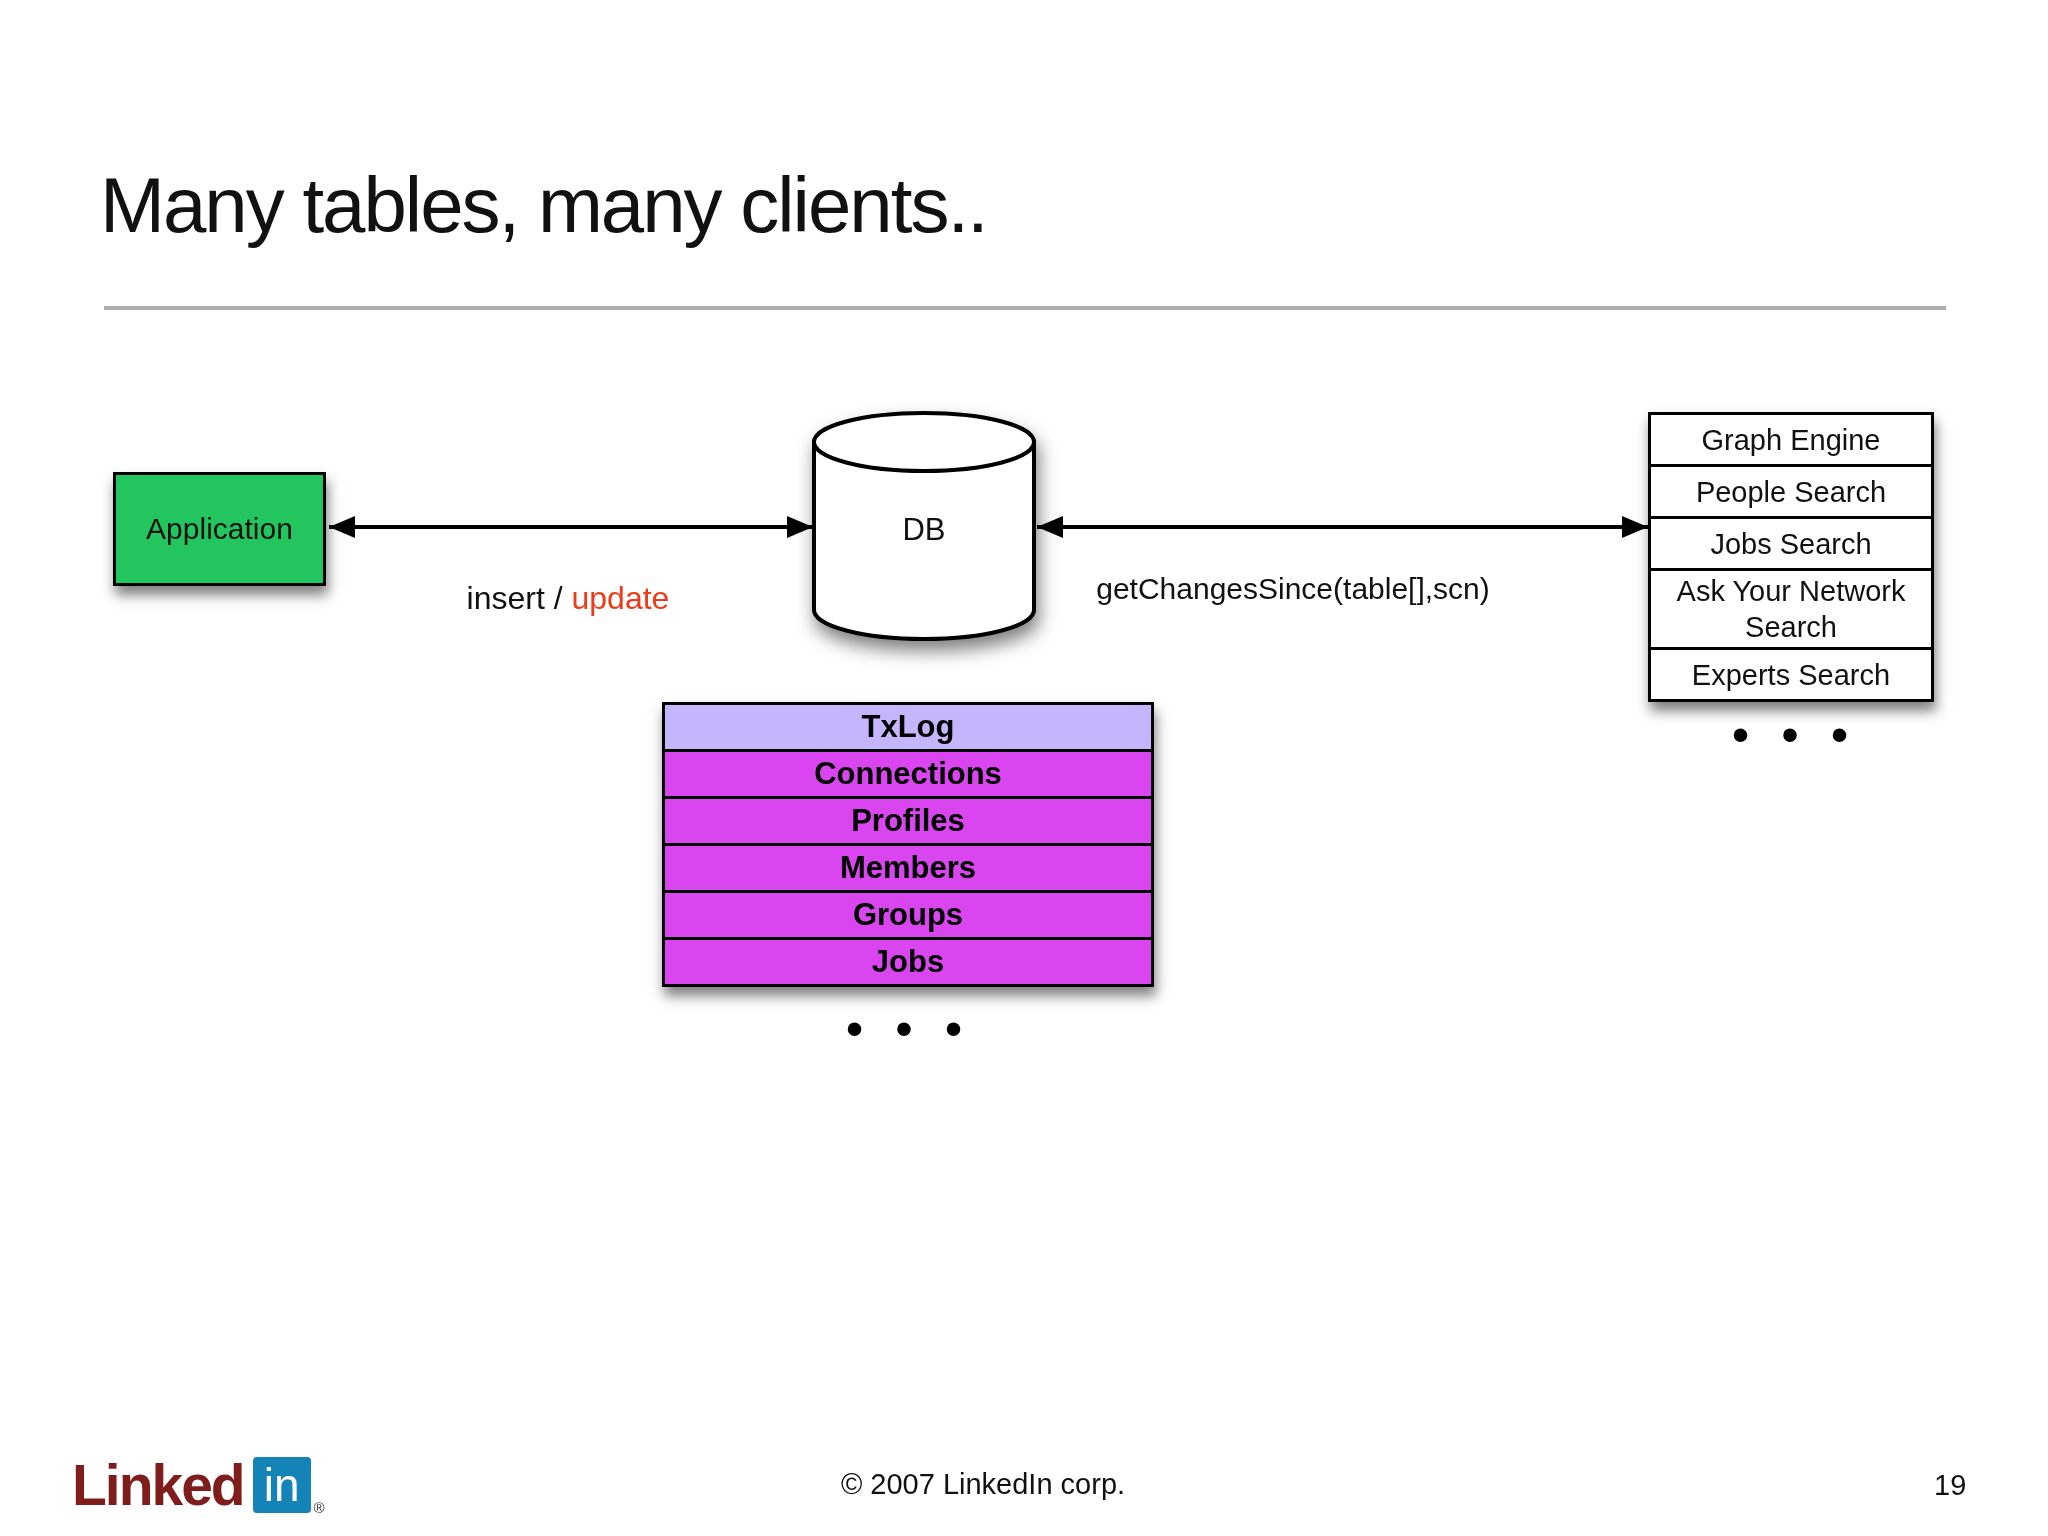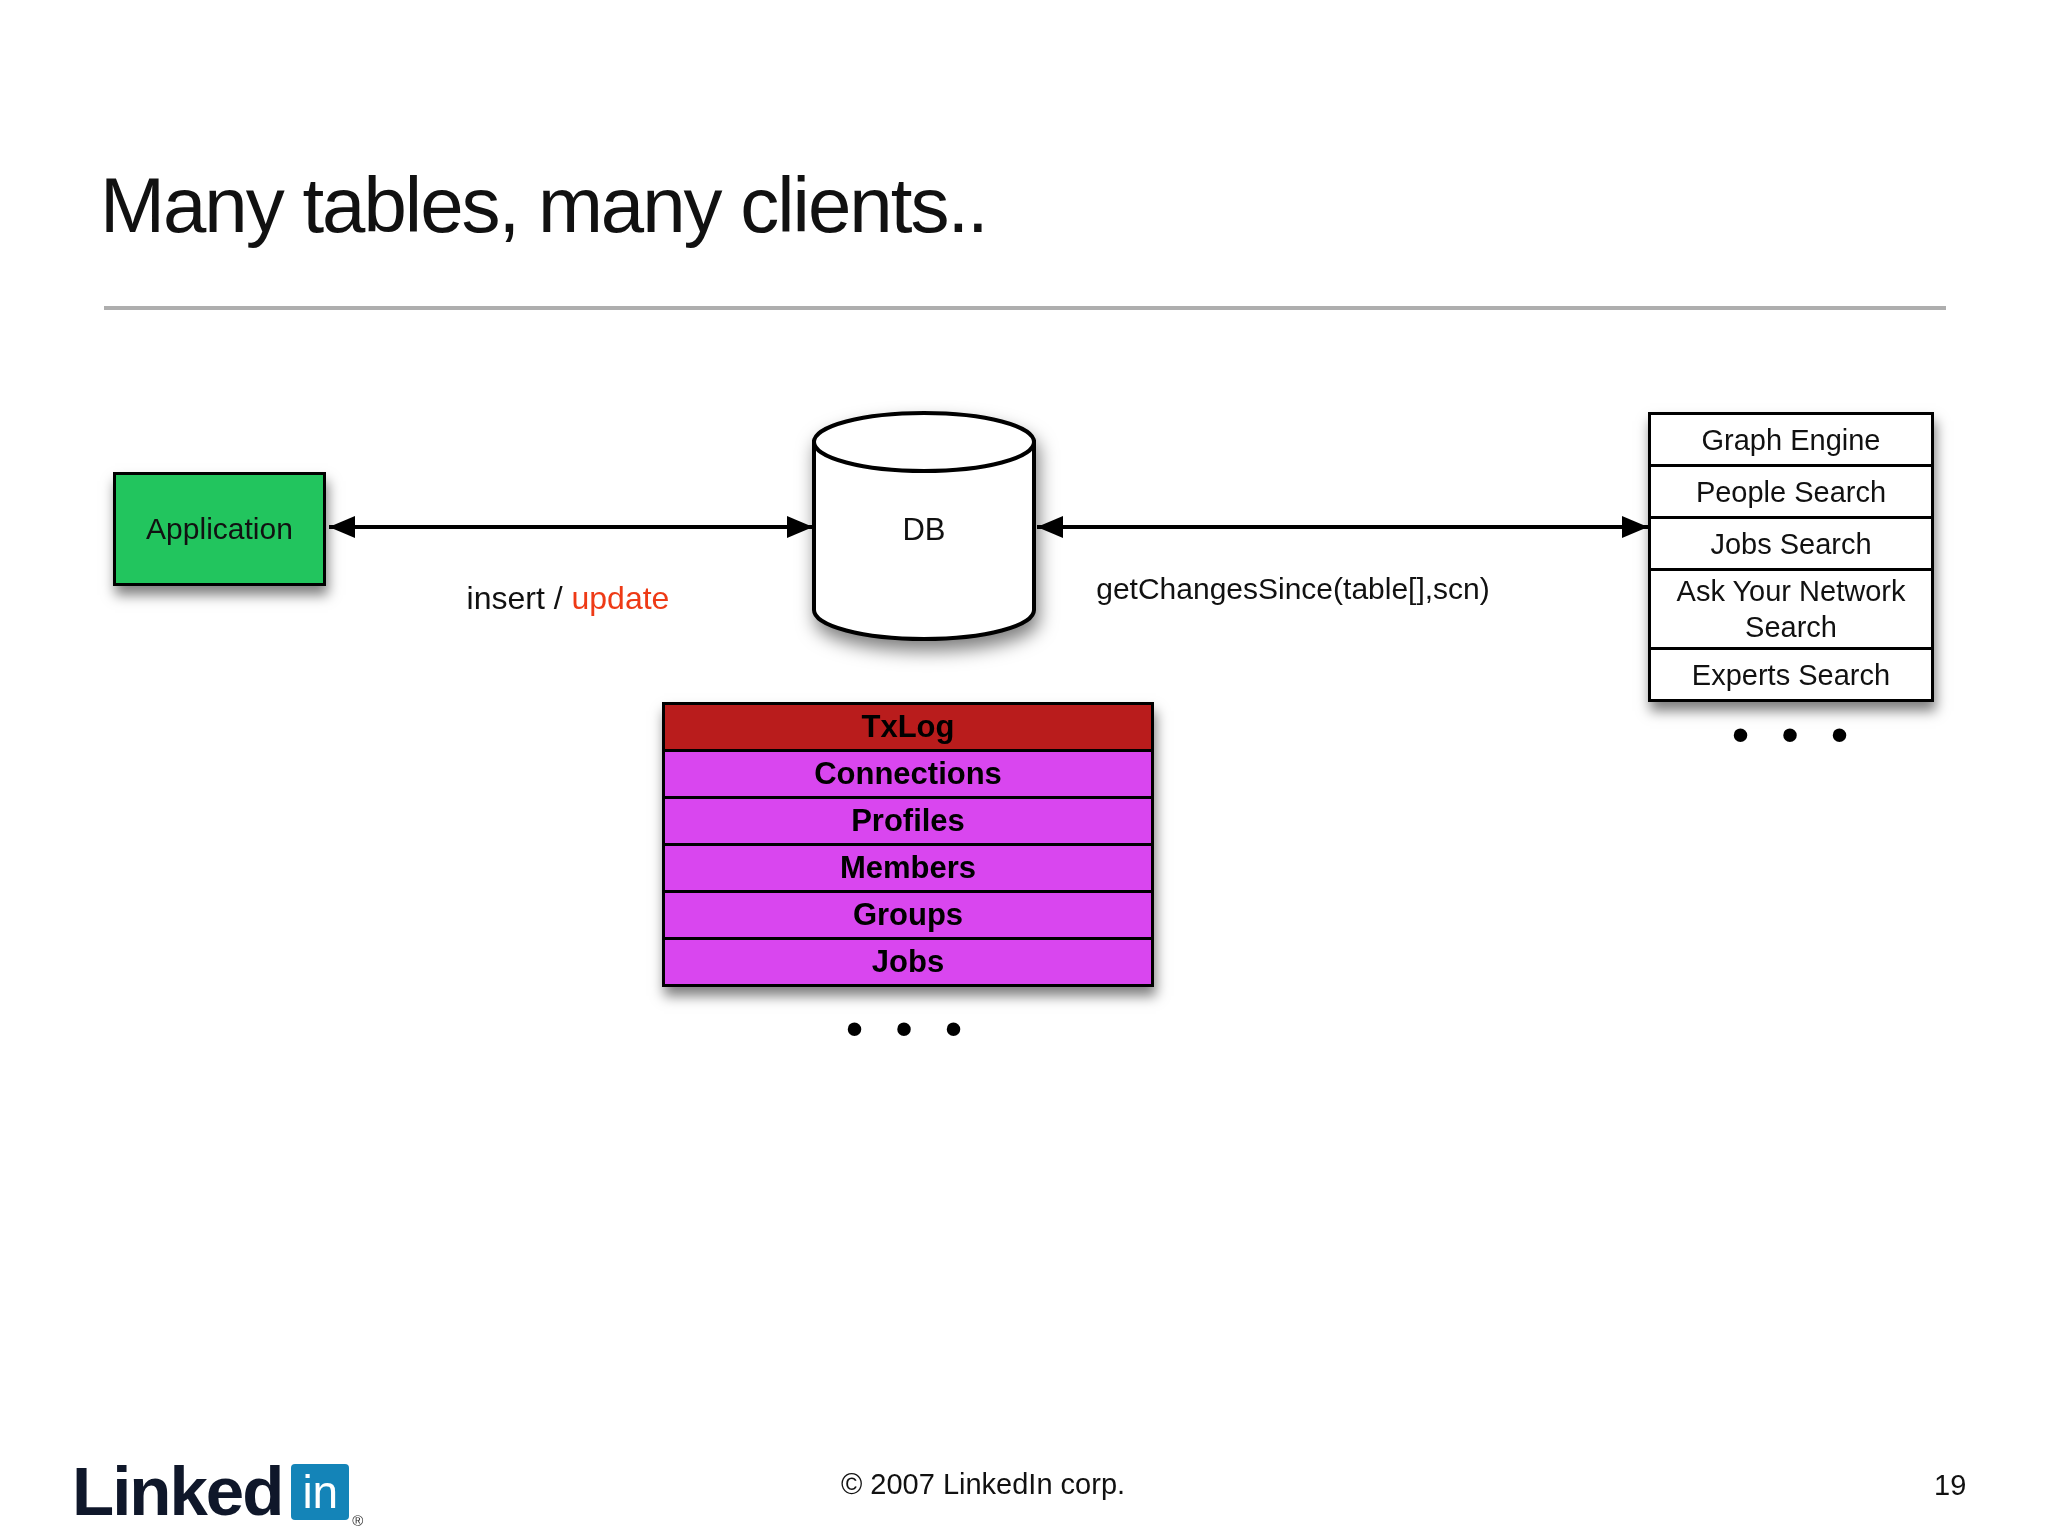--- a/index.html
+++ b/index.html
@@ -54,21 +54,21 @@
 
   
   .table-stack {
     position:absolute; left:662px; top:702px; width:486px;
     border:3px solid #000; box-shadow:2px 9px 12px rgba(0,0,0,0.5); background:#a9caf4;
   }
   .table-row {
     height:44px; line-height:44px; text-align:center; font-weight:bold; font-size:31px;
     color:#000; background:#d946ef; border-top:3px solid #000;
   }
-  .table-row:first-child { border-top:none; background:#b91c1c; }
+  .table-row:first-child { border-top:none; background:#c4b5fd; }
 
   
   .client-stack {
     position:absolute; left:1648px; top:412px; width:280px;
     border:3px solid #000; box-shadow:2px 9px 12px rgba(0,0,0,0.5); background:#737373;
   }
   .client-row {
     min-height:45px; display:flex; align-items:center; justify-content:center;
     font-size:29px; line-height:36px; color:#111; text-align:center;
     border-top:3px solid #000; padding:2px 6px; background:#fff;
@@ -80,21 +80,21 @@
           word-spacing:14px; letter-spacing:2px; }
   .dots-tables { left:662px; top:1000px; width:486px; }
   .dots-clients { left:1648px; top:706px; width:286px; }
 
   
   .bullets { position:absolute; left:222px; top:1148px; color:#8e8e8e; font-size:46px; }
   .bullet-line { line-height:73px; white-space:nowrap; }
 
   
   .logo { position:absolute; left:72px; top:1452px; display:flex; align-items:center; }
-  .logo-linked { font-size:69px; font-weight:bold; color:#0f172a; letter-spacing:-2px; }
+  .logo-linked { font-size:57px; font-weight:bold; color:#7f1d1d; letter-spacing:-2px; }
   .logo-in-badge {
     margin-left:9px; background:#1484b8; color:#fff; font-weight:normal; font-size:46px;
     height:56px; border-radius:4px; padding:0 11px; display:flex; align-items:center;
   }
   .logo-reg { font-size:15px; color:#333; align-self:flex-end; margin:0 0 2px 3px; }
   .copyright { position:absolute; left:983px; top:1468px; transform:translateX(-50%);
                font-size:29px; color:#111; white-space:nowrap; }
   .page-number { position:absolute; left:1934px; top:1469px; font-size:29px; color:#111; }
 </style>
 </head>

